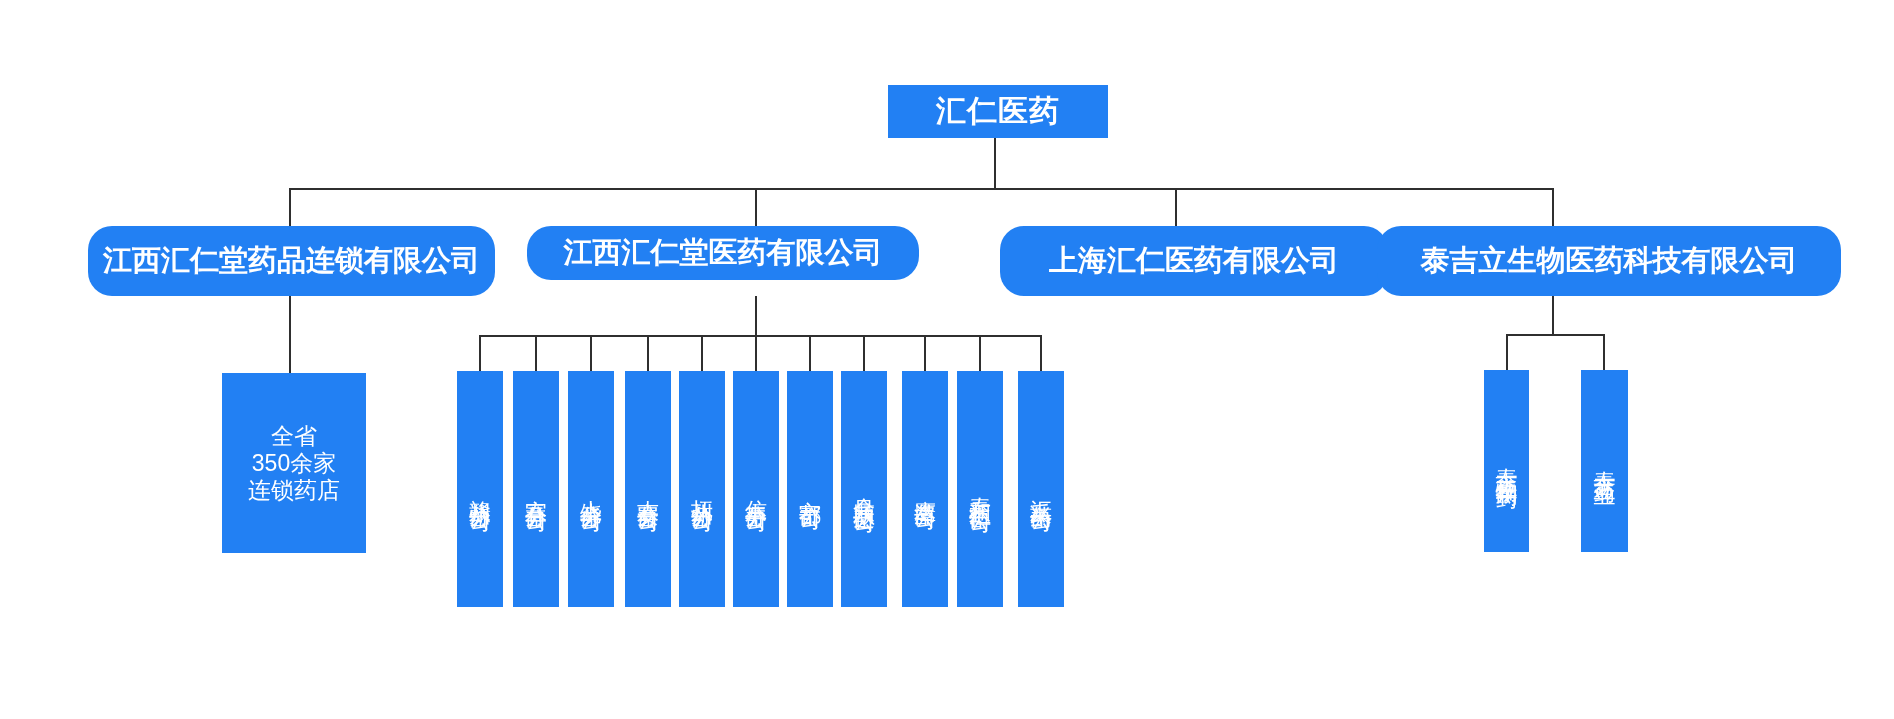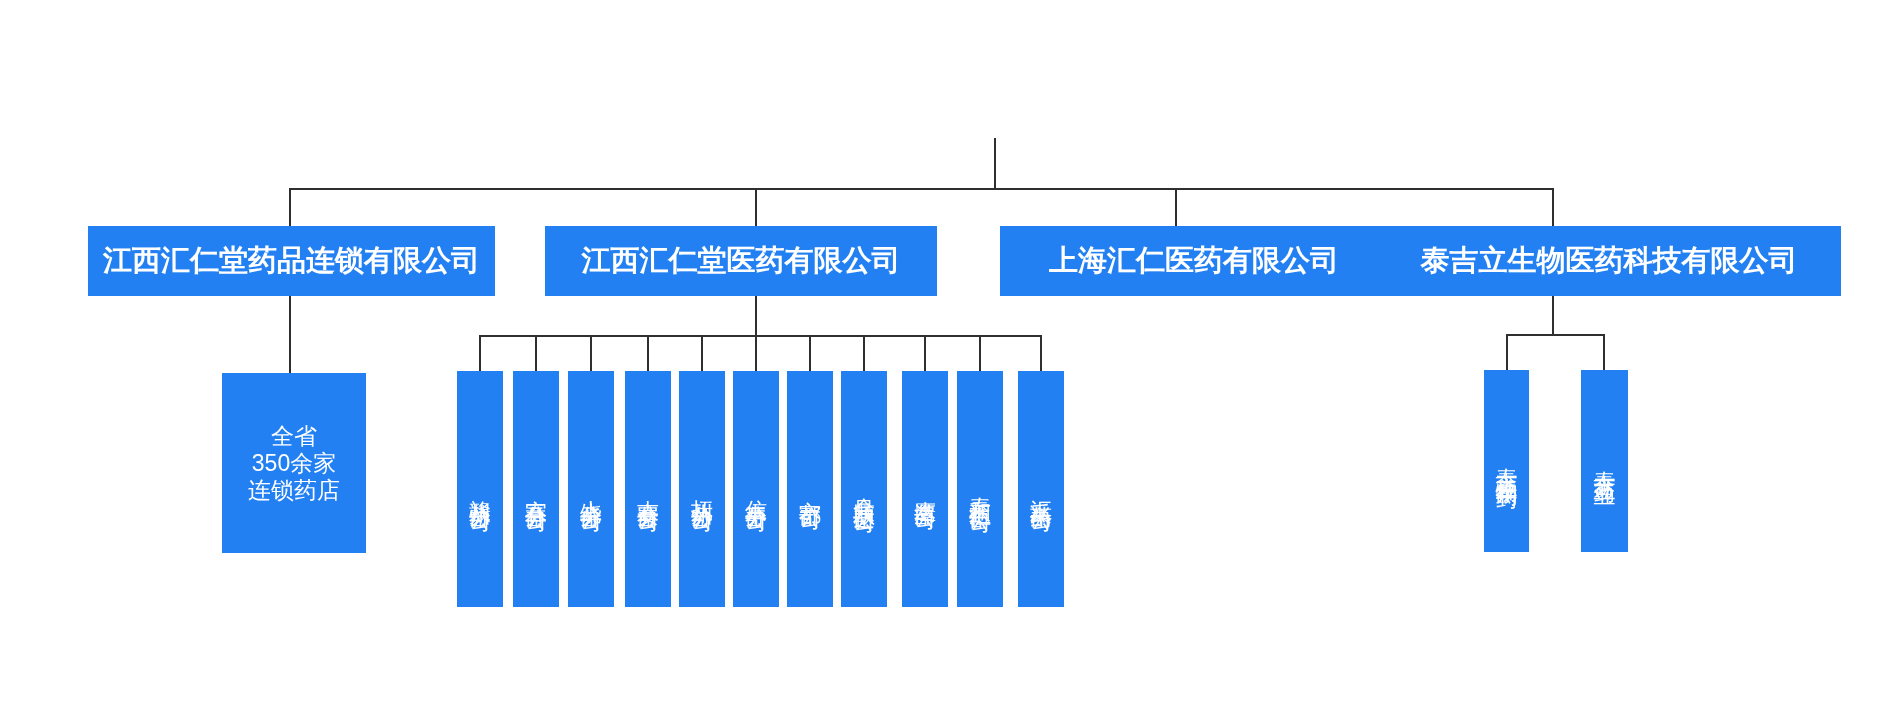--- a/index.html
+++ b/index.html
@@ -10,21 +10,21 @@
   }
   .line { position:absolute; background:#2f2f2f; }
   .hl { height:2px; }
   .vl { width:2px; }
   .node {
     position:absolute; background:#2280F3; color:#ffffff;
     display:flex; align-items:center; justify-content:center;
     text-align:center; box-sizing:border-box;
   }
   .lvl1 { font-size:30px; font-weight:bold; letter-spacing:1px; }
-  .lvl2 { font-size:29px; font-weight:bold; }
+  .lvl2 { font-size:29px; font-weight:bold;border-radius:24px; }
   .multi { font-size:23px; line-height:27px; white-space:pre-line; font-weight:normal; }
   .vnode span {
     writing-mode:vertical-rl; text-orientation:upright;
     font-size:22px; letter-spacing:3px; font-weight:normal;
   }
 </style>
 </head>
 <body>
 
 <div class="canvas">
@@ -50,23 +50,24 @@
   <div class="line vl" style="left:863px;top:335px;height:36px"></div>
   <div class="line vl" style="left:924px;top:335px;height:36px"></div>
   <div class="line vl" style="left:979px;top:335px;height:36px"></div>
   <div class="line vl" style="left:1040px;top:335px;height:36px"></div>
 
   <div class="line vl" style="left:1552px;top:296px;height:40px"></div>
   <div class="line hl" style="left:1506px;top:334px;width:99px"></div>
   <div class="line vl" style="left:1506px;top:334px;height:36px"></div>
   <div class="line vl" style="left:1603px;top:334px;height:36px"></div>
 
+  <div class="node lvl1" style="left:888px;top:85px;width:220px;height:53px">汇仁医药</div>
 
   <div class="node lvl2" style="left:88px;top:226px;width:407px;height:70px">江西汇仁堂药品连锁有限公司</div>
-  <div class="node lvl2" style="left:545px;top:226px;width:392px;height:70px">江西汇仁堂医药有限公司</div>
+  <div class="node lvl2" style="left:527px;top:226px;width:392px;height:54px">江西汇仁堂医药有限公司</div>
   <div class="node lvl2" style="left:1000px;top:226px;width:388px;height:70px">上海汇仁医药有限公司</div>
   <div class="node lvl2" style="left:1377px;top:226px;width:464px;height:70px">泰吉立生物医药科技有限公司</div>
 
   <div class="node multi" style="left:222px;top:373px;width:144px;height:180px">全省
 350余家
 连锁药店</div>
 
   <div class="node vnode" style="left:457px;top:371px;width:46px;height:236px">
     <span>赣州分公司</span>
   </div>

